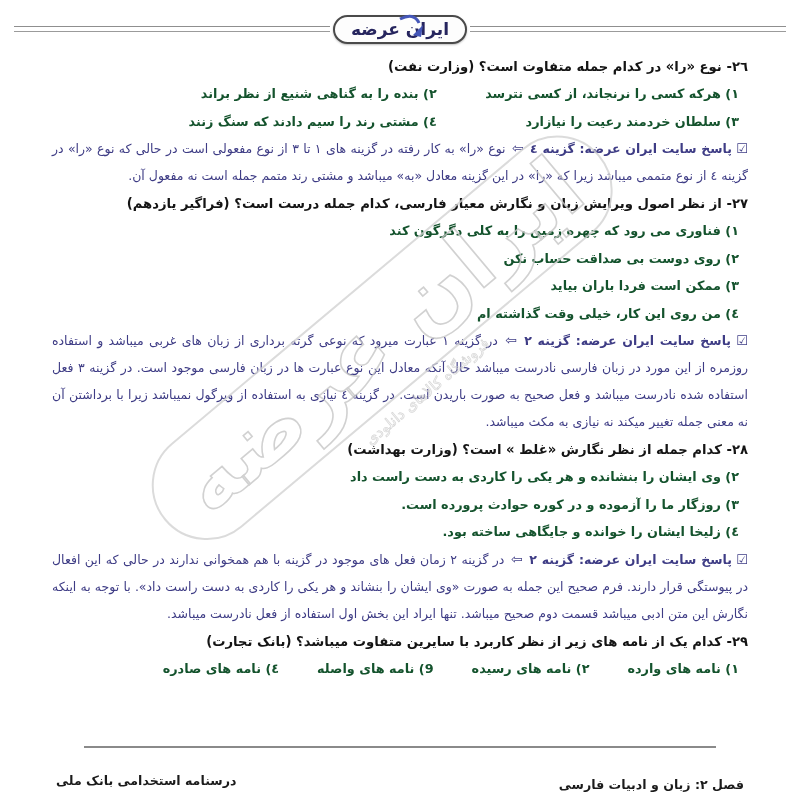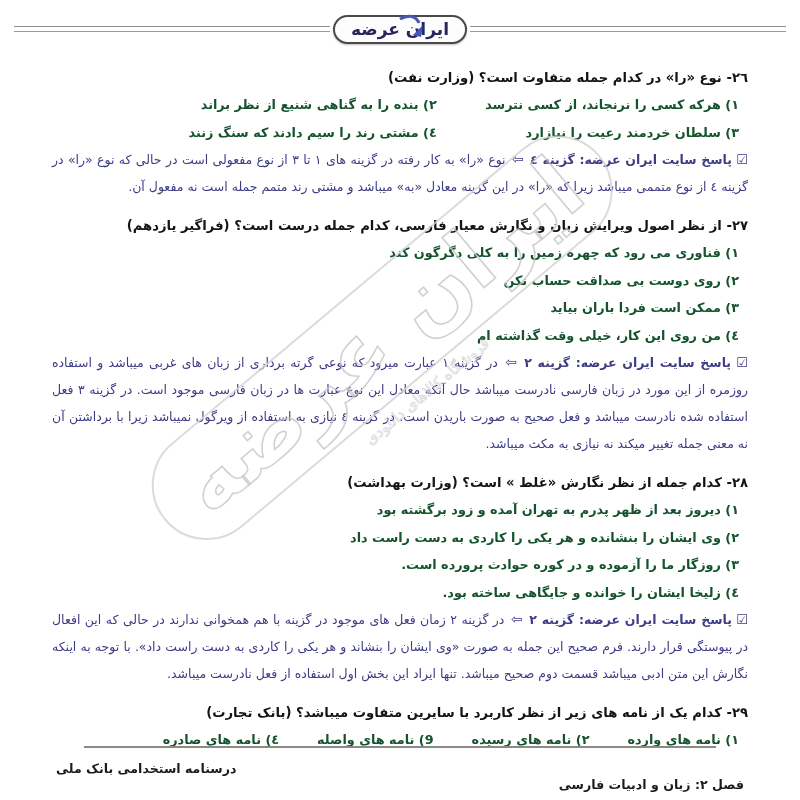--- a/index.html
+++ b/index.html
@@ -44,21 +44,21 @@
   main {
     position: relative;
     z-index: 1;
     padding: 4px 52px 0;
   }
   .q-title {
     font-weight: bold;
     font-size: 13.2px;
     color: #141414;
     line-height: 26px;
-    margin-top: 13px;
+    margin-top: 2px;
   }
   .options { padding-right: 9px; }
   .option {
     font-weight: bold;
     font-size: 12.8px;
     color: #14532d;
     line-height: 27.5px;
     white-space: nowrap;
   }
   .options.two-col {
@@ -118,21 +118,21 @@
   }
   .footer-line {
     border-top: 2px solid #8a8a8a;
     width: 92%;
     margin: 0 auto 1px;
   }
   .footer-row { display: flex; align-items: flex-start; }
   .footer-row > * { flex: 1; font-weight: bold; font-size: 12.6px; }
   .f-chapter { text-align: right; padding-top: 28px; }
   .f-pagenum { text-align: center; font-size: 13.5px; padding-top: 2px; }
-  .f-book { text-align: left; padding-top: 12px; }
+  .f-book { text-align: left; padding-top: 24px; }
 </style>
 </head>
 <body>
 
 <div class="page">
 
   <header>
     <div class="hline"></div>
     <div class="logo-pill">
       <span>ایران عرضه</span>
@@ -166,21 +166,20 @@
           <div class="option">١) فناوری می رود که چهره زمین را به کلی دگرگون کند</div>
           <div class="option">٢) روی دوست بی صداقت حساب نکن</div>
           <div class="option">٣) ممکن است فردا باران بیاید</div>
           <div class="option">٤) من روی این کار، خیلی وقت گذاشته ام</div>
         </div>
         <p class="answer"><span class="chk">☑</span> <span class="a-label">پاسخ سایت ایران عرضه: گزینه ٢</span> <span class="arrow">⇦</span> <span>در گزینه ١ عبارت میرود که نوعی گرته برداری از زبان های غربی میباشد و استفاده روزمره از این مورد در زبان فارسی نادرست میباشد حال آنکه معادل این نوع عبارت ها در زبان فارسی موجود است. در گزینه ٣ فعل استفاده شده نادرست میباشد و فعل صحیح به صورت باریدن است. در گزینه ٤ نیازی به استفاده از ویرگول نمیباشد زیرا با برداشتن آن نه معنی جمله تغییر میکند نه نیازی به مکث میباشد.</span></p>
       </section>
       <section>
         <div class="q-title">٢٨- کدام جمله از نظر نگارش «غلط » است؟ (وزارت بهداشت)</div>
         <div class="options stack">
-          <div class="option">١) دیروز بعد از ظهر پدرم به تهران آمده و زود برگشته بود</div>
           <div class="option">٢) وی ایشان را بنشانده و هر یکی را کاردی به دست راست داد</div>
           <div class="option">٣) روزگار ما را آزموده و در کوره حوادث پرورده است.</div>
           <div class="option">٤) زلیخا ایشان را خوانده و جایگاهی ساخته بود.</div>
         </div>
         <p class="answer"><span class="chk">☑</span> <span class="a-label">پاسخ سایت ایران عرضه: گزینه ٢</span> <span class="arrow">⇦</span> <span>در گزینه ٢ زمان فعل های موجود در گزینه با هم همخوانی ندارند در حالی که این افعال در پیوستگی قرار دارند. فرم صحیح این جمله به صورت «وی ایشان را بنشاند و هر یکی را کاردی به دست راست داد». با توجه به اینکه نگارش این متن ادبی میباشد قسمت دوم صحیح میباشد. تنها ایراد این بخش اول استفاده از فعل نادرست میباشد.</span></p>
       </section>
       <section>
         <div class="q-title">٢٩- کدام یک از نامه های زیر از نظر کاربرد با سایرین متفاوت میباشد؟ (بانک تجارت)</div>
         <div class="options row">
           <div class="option">١) نامه های وارده</div>

